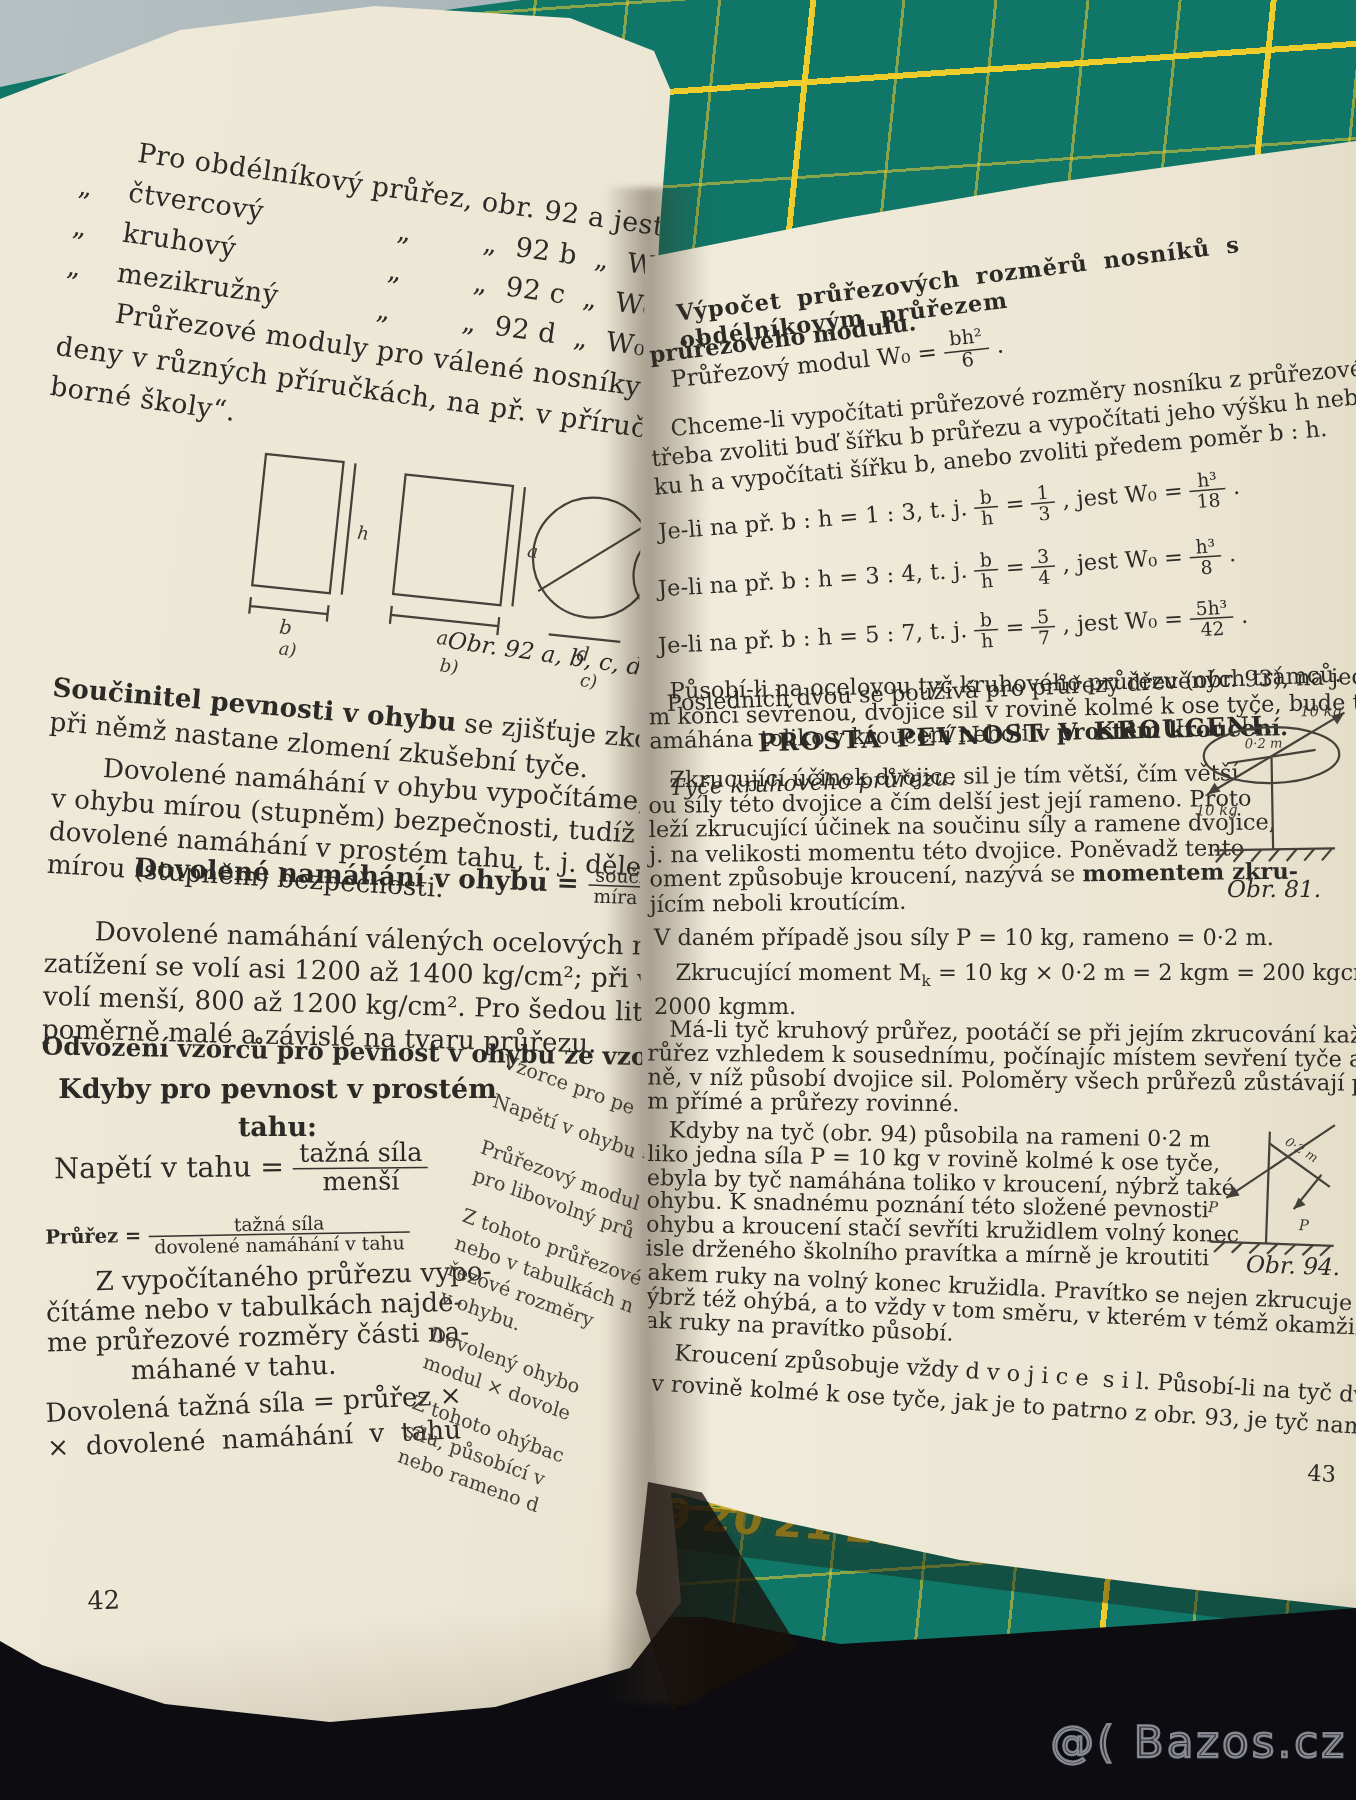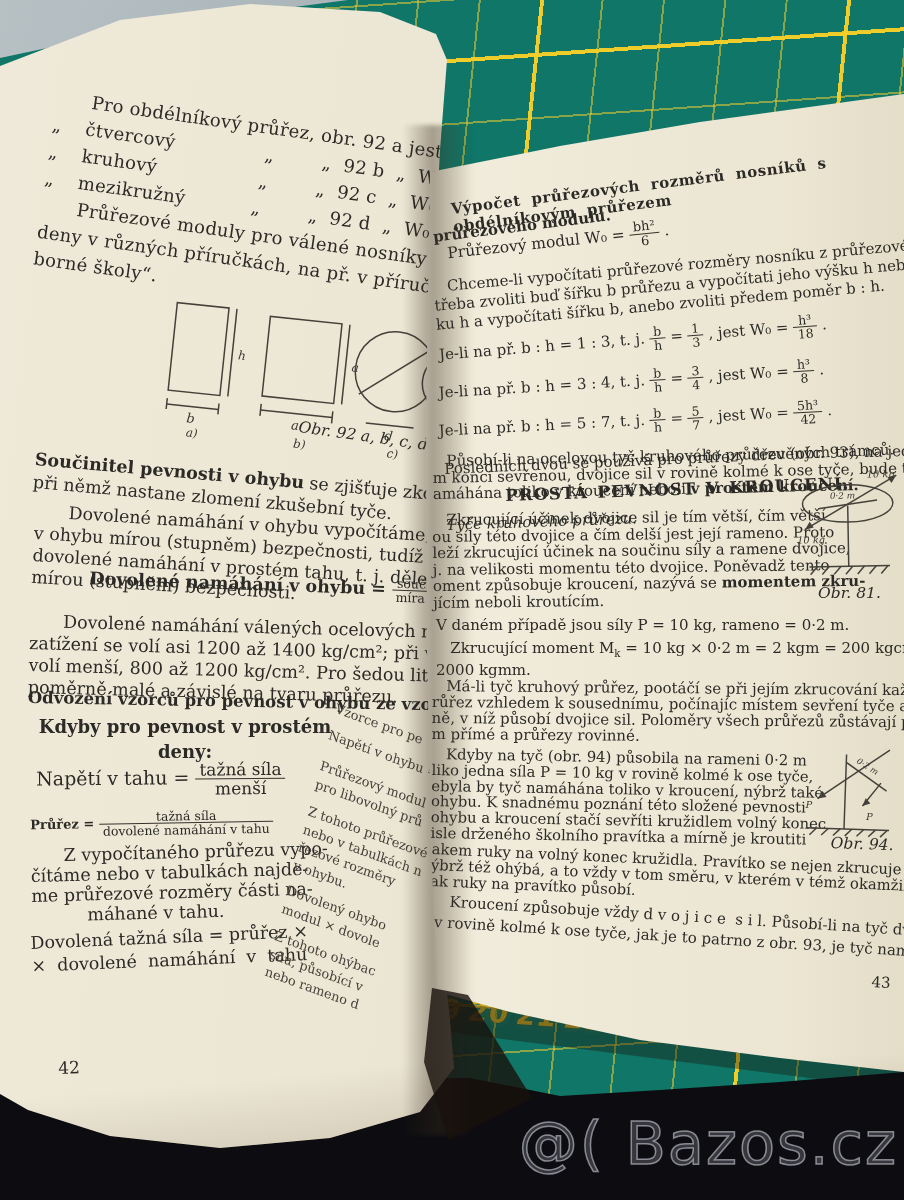--- a/index.html
+++ b/index.html
@@ -115,21 +115,21 @@
   .krouceni{left:436px;top:891px;transform:rotate(3.5deg);font-size:15px;line-height:21px;}
   .pn43{left:872px;top:973px;transform:rotate(3deg);font-size:15px;}
 
   svg{display:block;}
   svg line,svg rect,svg circle,svg ellipse{stroke:#44413a;fill:none;stroke-width:1.5;}
   svg polygon{fill:#44413a;stroke:none;}
   svg text{fill:#3c3933;font-family:"DejaVu Serif", serif;font-style:italic;}
 
   
   .watermark{position:absolute;right:6px;bottom:22px;z-index:9;
-    font-family:"DejaVu Sans", "Liberation Sans", sans-serif;font-size:59px;letter-spacing:2px;
+    font-family:"DejaVu Sans", "Liberation Sans", sans-serif;font-size:29px;letter-spacing:2px;
     color:rgba(120,122,132,.38);-webkit-text-stroke:1.5px rgba(205,208,218,.6);}
 </style>
 </head>
 <body>
 
 <div id="stage">
 
   <div class="mat"></div>
   <div class="sliver"></div>
 
@@ -214,21 +214,21 @@
         <div class="pl">      Dovolené namáhání válených ocelových nosník</div>
         <div class="pl">zatížení se volí asi 1200 až 1400 kg/cm²; při větší pro</div>
         <div class="pl">volí menší, 800 až 1200 kg/cm². Pro šedou litinu jso</div>
         <div class="pl">poměrně malé a závislé na tvaru průřezu.</div>
       </div>
 
     <div class="blk odvozeni">Odvození vzorců pro pevnost v ohybu ze vzorců pro pe</div>
 
     <div class="blk vzorce">
         <div class="pl">Kdyby pro pevnost v prostém</div>
-        <div class="pl">deny:</div>
+        <div class="pl">tahu:</div>
       </div>
 
     <div class="blk f-napeti">
       <span>Napětí v tahu = </span><span class="frac"><span class="num">tažná síla</span><span class="den">menší</span></span>
     </div>
 
     <div class="blk f-prurez">
       <span>Průřez = </span><span class="frac"><span class="num">tažná síla</span><span class="den">dovolené namáhání v tahu</span></span>
     </div>
 

